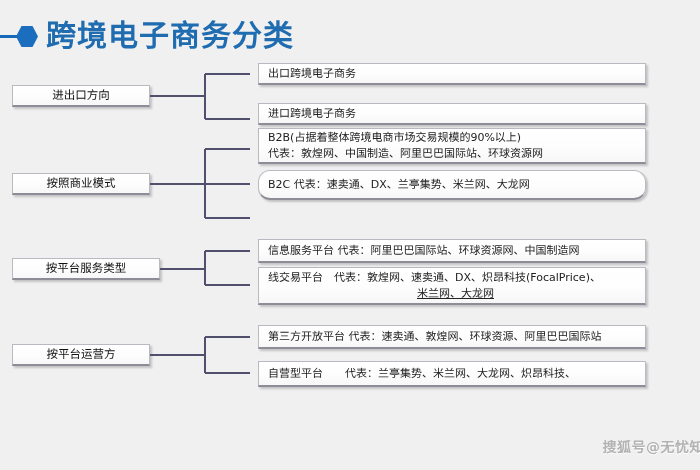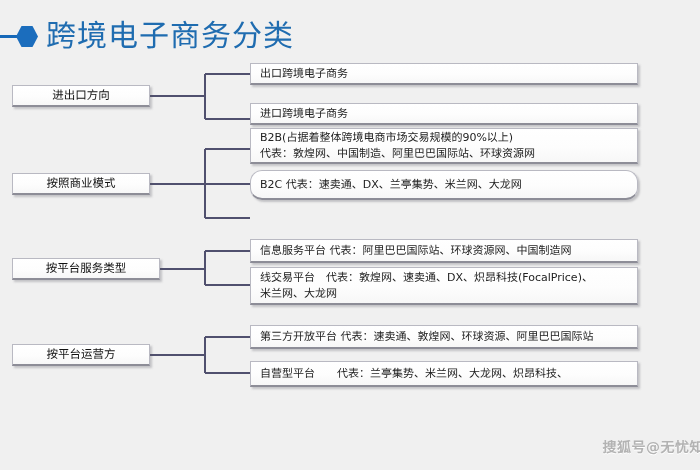--- a/index.html
+++ b/index.html
@@ -50,21 +50,21 @@
     position: absolute;
     left: 16px;
     top: 12px;
     width: 22px;
     height: 21px;
     background: #1b6dbd;
     clip-path: polygon(25% 0%, 75% 0%, 100% 50%, 75% 100%, 25% 100%, 0% 50%);
   }
   .title-text {
     font-size: 30px;
-    font-weight: 400;
+    font-weight: 700;
     color: #1f6cb0;
     letter-spacing: 1px;
     line-height: 1;
     white-space: nowrap;
   }
 
   
   #wires {
     position: absolute;
     left: 0; top: 0;
@@ -89,35 +89,38 @@
   }
   .node.center {
     justify-content: center;
     text-align: center;
   }
   .node.left-pad {
     padding-left: 9px;
     padding-right: 2px;
     justify-content: flex-start;
     text-align: left;
+    margin-left: 8px;
   }
   .node .txt {
     display: block;
     width: 100%;
   }
   .cat-node {
     font-size: 11.5px;
     color: #111111;
   }
 
   .sub-line2 {
     display: block;
   }
   .indent-center {
     display: block;
+    text-align: center;
+    text-decoration: underline;
   }
 
   
   .watermark {
     position: absolute;
     right: -4px;
     bottom: 14px;
     font-size: 14px;
     color: #b3b3b3;
     font-weight: 700;

